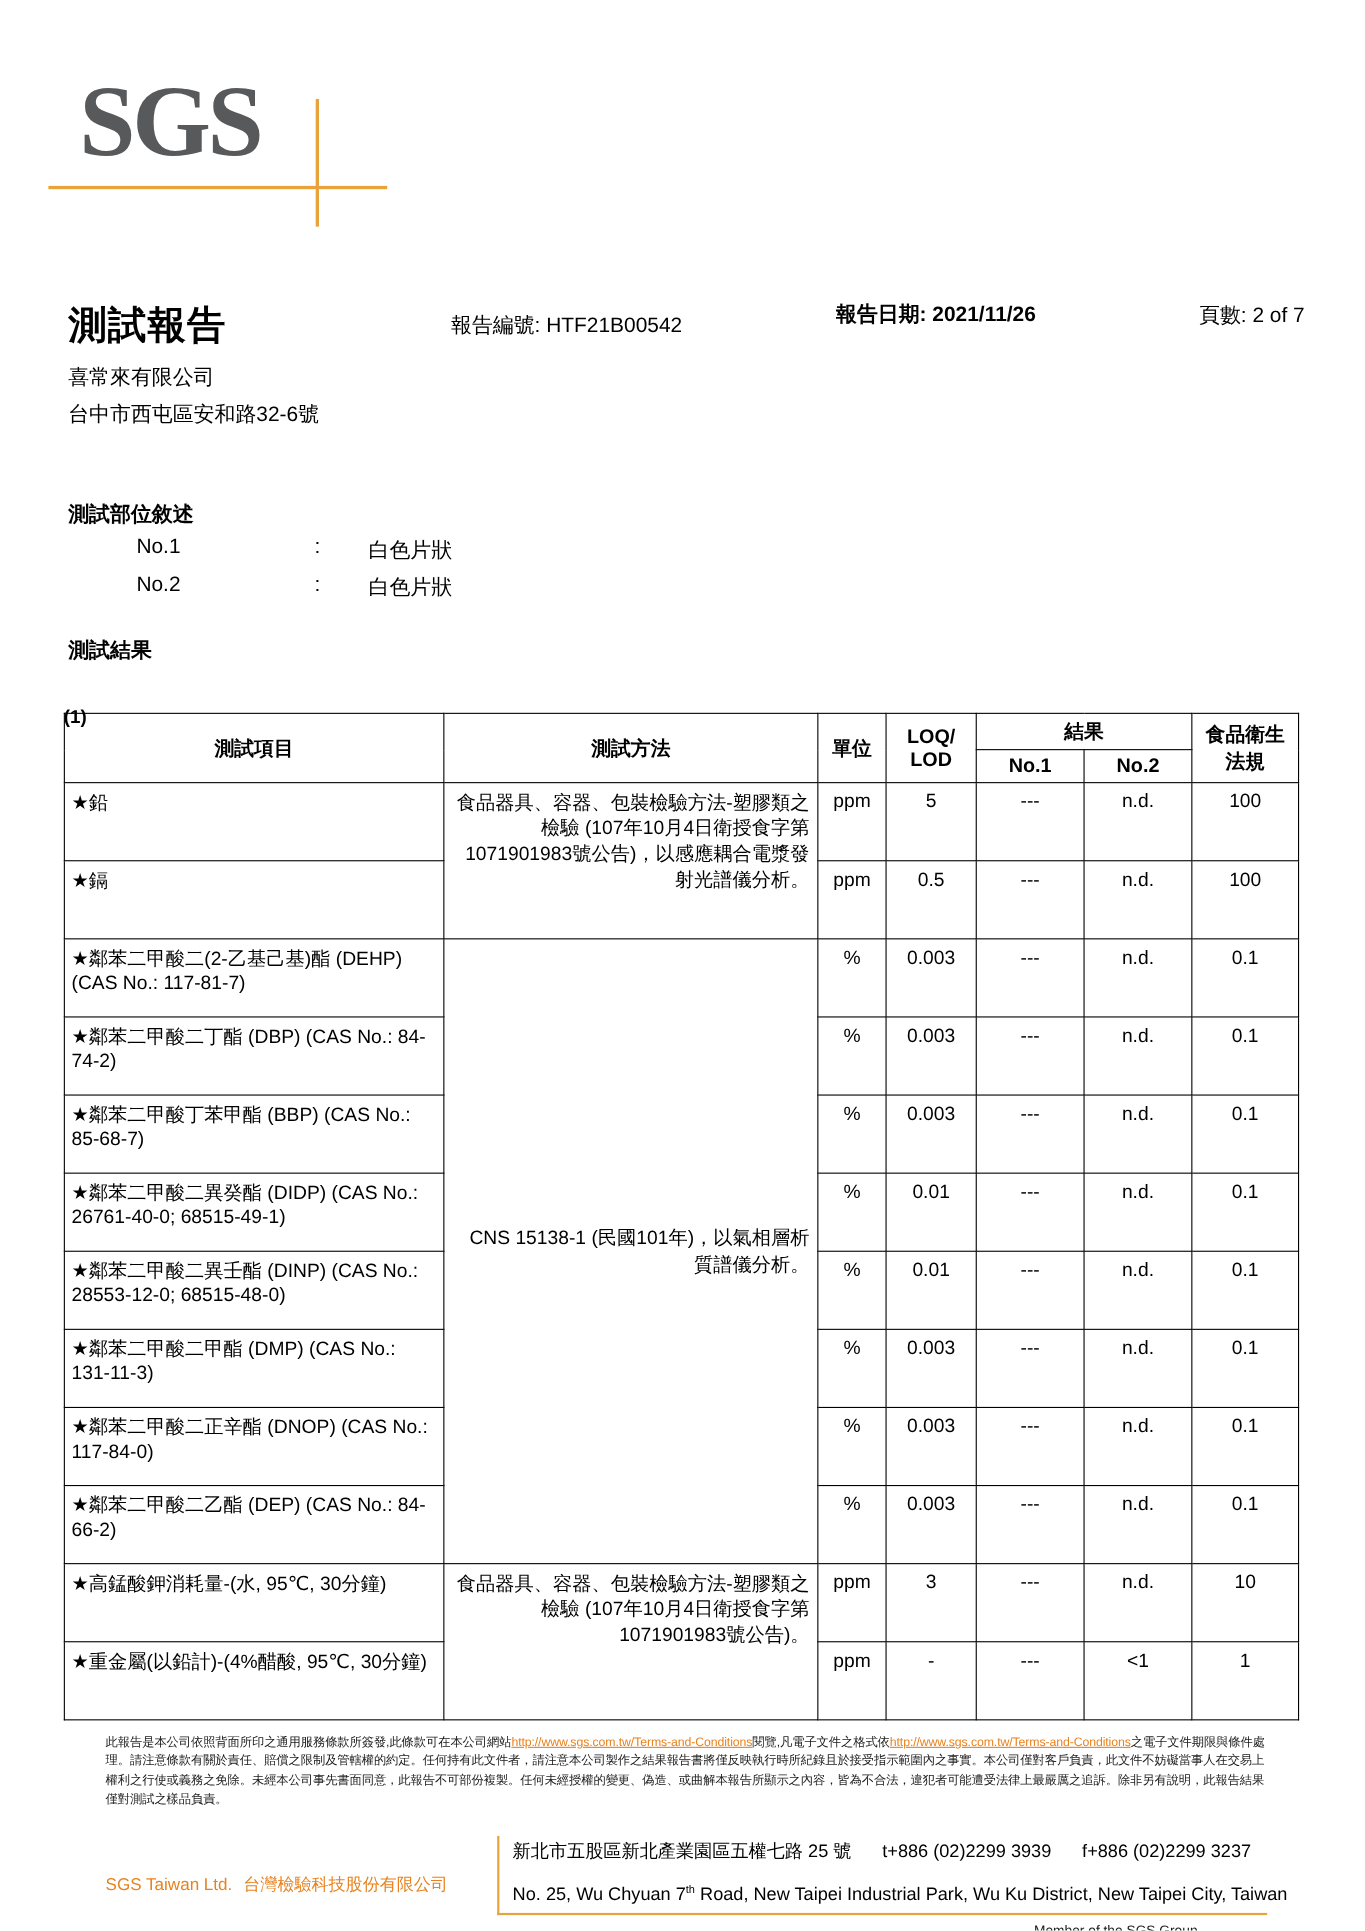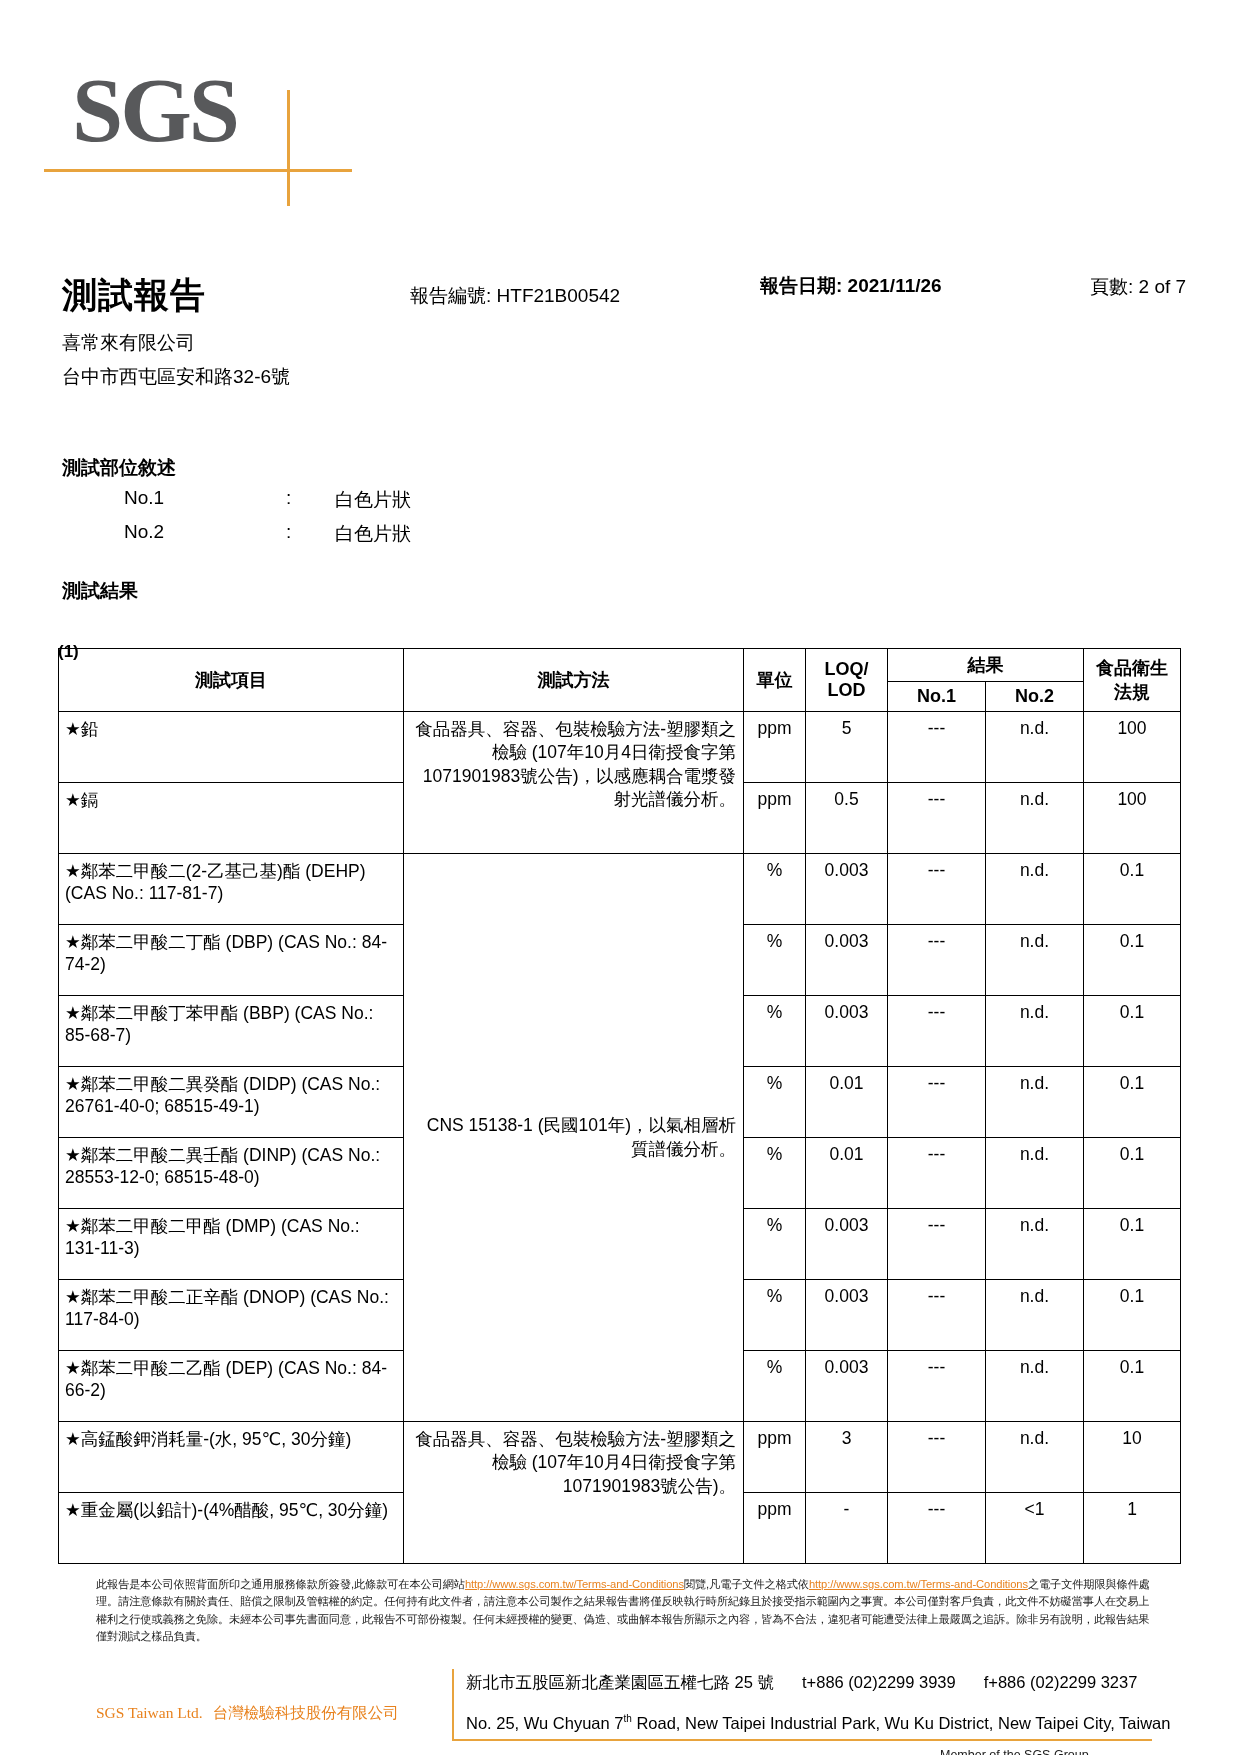--- a/index.html
+++ b/index.html
@@ -218,21 +218,20 @@
     height: 1.6px;
     background: #e8a33d;
   }
   .footer-sgs-name {
     position: absolute;
     left: 96px;
     top: 127px;
     font-size: 15.5px;
     color: #e8821e;
     white-space: nowrap;
-    font-family: Liberation Serif, serif;
   }
   .footer-sgs-name .cn { margin-left: 10px; }
   .footer-addr-cn {
     position: absolute;
     left: 466px;
     top: 96px;
     font-size: 16.5px;
     white-space: nowrap;
   }
   .footer-addr-cn .ph { margin-left: 28px; }

